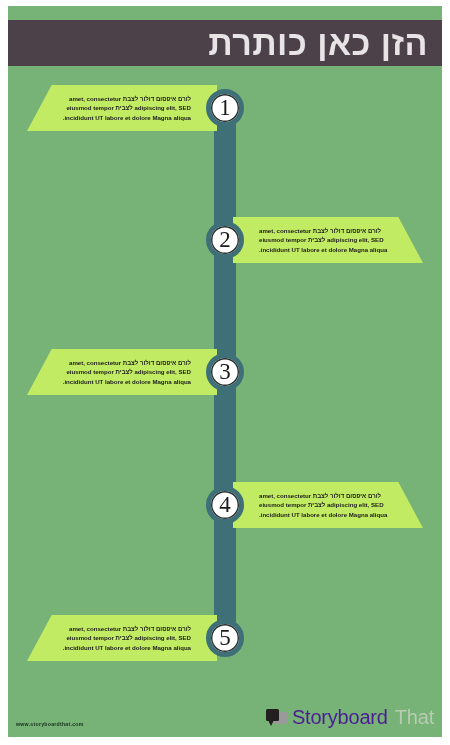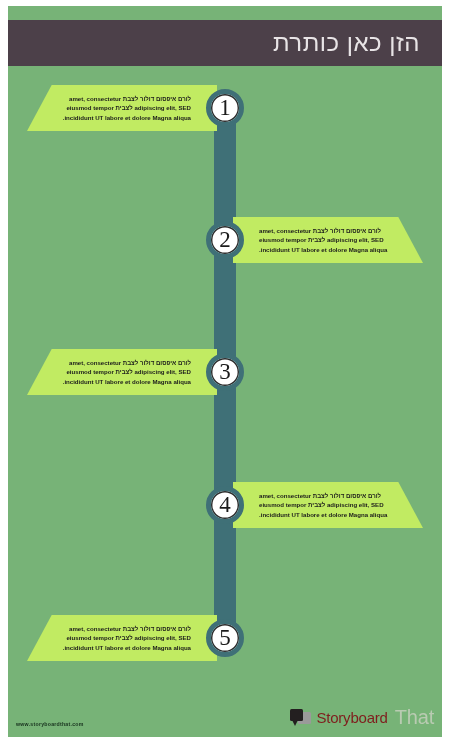--- a/index.html
+++ b/index.html
@@ -37,27 +37,27 @@
     position: absolute;
     left: 0;
     top: 14px;
     width: 100%;
     height: 46px;
     background: #4c4049;
     z-index: 6;
   }
   #header-title {
     position: absolute;
-    right: 22px;
+    right: 14px;
     top: 50%;
     transform: translateY(-50%);
     color: #e8e4e6;
-    font-size: 24px;
+    font-size: 34px;
     line-height: 1;
-    font-weight: 400;
+    font-weight: 700;
     direction: rtl;
     white-space: nowrap;
     letter-spacing: 0.5px;
   }
 
   
   #spine {
     position: absolute;
     left: 50%;
     transform: translateX(-50%);
@@ -191,22 +191,22 @@
     position: absolute;
     left: 2px;
     top: 11px;
     width: 0;
     height: 0;
     border-left: 3px solid transparent;
     border-right: 3px solid transparent;
     border-top: 6px solid #231f20;
   }
   .logo-word1 {
-    font-size: 15px;
-    color: #7f1d1d;
+    font-size: 20px;
+    color: #4c1d95;
     letter-spacing: -0.2px;
   }
   .logo-word2 {
     font-size: 20px;
     color: #b9cbb2;
     letter-spacing: -0.2px;
     margin-left: 2px;
   }
 </style>
 </head>

